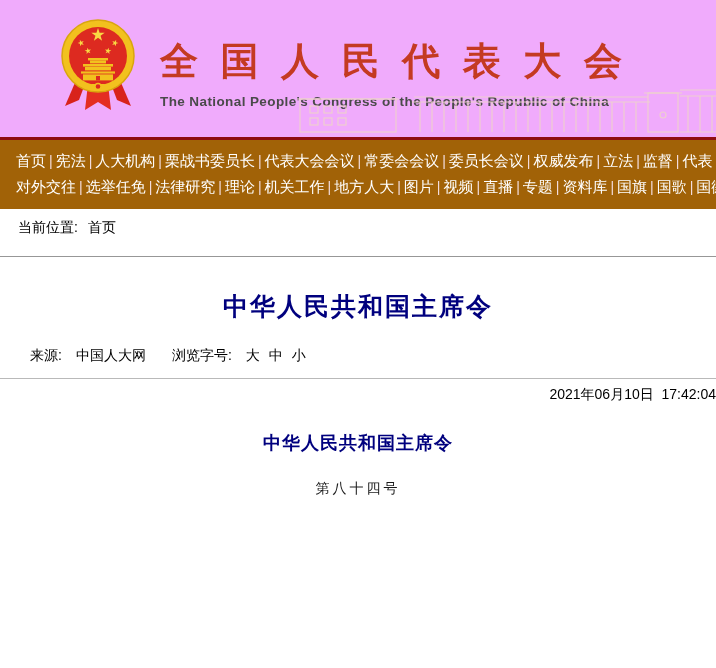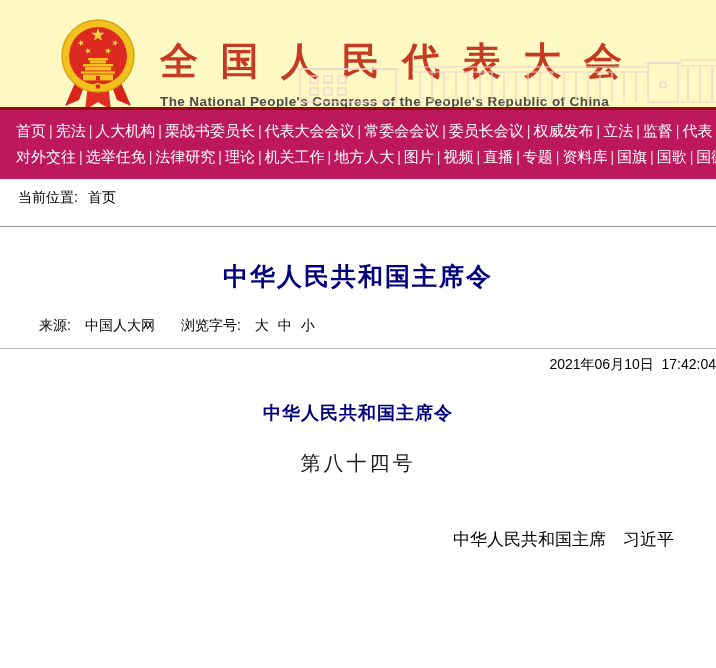--- a/index.html
+++ b/index.html
@@ -1,58 +1,58 @@
 <!DOCTYPE html>
 <html><head>
 <meta charset="utf-8">
 <style>
   * { margin:0; padding:0; box-sizing:border-box; }
   html,body { background:#fff; }
   body { width:716px; height:668px; overflow:hidden; position:relative;
          font-family:"Liberation Sans", sans-serif; }
 
   
-  .header { position:relative; height:107px; background:#fef9c3; overflow:hidden; }
+  .header { position:relative; height:137px; background:#f0abfc; overflow:hidden; }
   .emblem { position:absolute; left:52px; top:18px; }
   .masthead { position:absolute; left:160px; top:36px; }
   .site-title { font-size:38px; font-weight:bold; color:#c43a22;
                 letter-spacing:6px; white-space:nowrap;
                 font-family:"Liberation Sans", sans-serif; }
   .site-subtitle { margin-top:7px; font-size:13.5px; font-weight:bold;
                    color:#4a4a4a; letter-spacing:0.4px; white-space:nowrap; }
   .hall-sketch { position:absolute; right:0; bottom:0; }
 
   
-  .nav { background:#be185d; border-top:3px solid #8e0d10; padding:8px 0 9px 16px; }
+  .nav { background:#a16207; border-top:3px solid #8e0d10; padding:8px 0 9px 16px; }
   .nav-row { line-height:26px; font-size:15px; white-space:nowrap; }
   .nav-row a { color:#fff; text-decoration:none; cursor:pointer; }
   .nav-row .sep { color:#f3dcdc; margin:0 3px; font-size:14px; }
 
   
   .breadcrumb { padding:10px 0 19px 18px; font-size:14px; color:#000;
                 border-bottom:1px solid #979797; }
   .breadcrumb a { color:#000; text-decoration:none; margin-left:10px; cursor:pointer; }
 
   
   .article { font-family:"Liberation Serif", serif;margin-top:24px; }
   .page-title { margin-top:33px; text-align:center; font-size:25px;
                 font-weight:bold; color:#00007e; letter-spacing:2px; }
-  .meta-row { margin-top:24px; padding-left:39px; padding-bottom:13px;
+  .meta-row { margin-top:24px; padding-left:30px; padding-bottom:13px;
               border-bottom:1px solid #b9b9b9; font-size:14px; color:#000;
               font-family:"Liberation Sans", sans-serif; }
   .meta-row .meta-label { margin-right:14px; }
   .meta-row .src { margin-right:26px; }
   .font-sizes { display:inline; }
   .font-sizes a { color:#000; text-decoration:none; margin-right:9px; cursor:pointer; }
   .meta-date { margin-top:7px; text-align:right; 
                font-size:14px; color:#000; white-space:pre-wrap;
                font-family:"Liberation Sans", sans-serif; }
   .doc-title { margin-top:27px; text-align:center; font-size:18px;
                font-weight:bold; color:#00007e; letter-spacing:1px; }
-  .doc-number { margin-top:25px; text-align:center; font-size:20px;
+  .doc-number { margin-top:25px; text-align:center; font-size:14px;
                 color:#1a1a1a; letter-spacing:3px; }
   .doc-body { margin:21px 28px 0 28px; font-size:17px; color:#000;
               line-height:33px; text-indent:2em; letter-spacing:0.5px; }
   .signature { margin-top:51px; text-align:right; padding-right:42px;
                font-size:17px; color:#000; white-space:pre-wrap; }
 </style>
 </head>
 <body>
 
 <div class="header">
@@ -154,15 +154,14 @@
   <div class="page-title">中华人民共和国主席令</div>
 
   <div class="meta-row">
     <span class="meta-label">来源:</span><span class="src">中国人大网</span><span class="meta-label">浏览字号:</span><span class="font-sizes"><a>大</a><a>中</a><a>小</a></span>
   </div>
 
   <div class="meta-date">2021年06月10日  17:42:04</div>
 
   <div class="doc-title">中华人民共和国主席令</div>
   <div class="doc-number">第八十四号</div>
-  <div class="signature">中华人民共和国主席　习近平</div>
 
 </div>
 
 </body></html>

